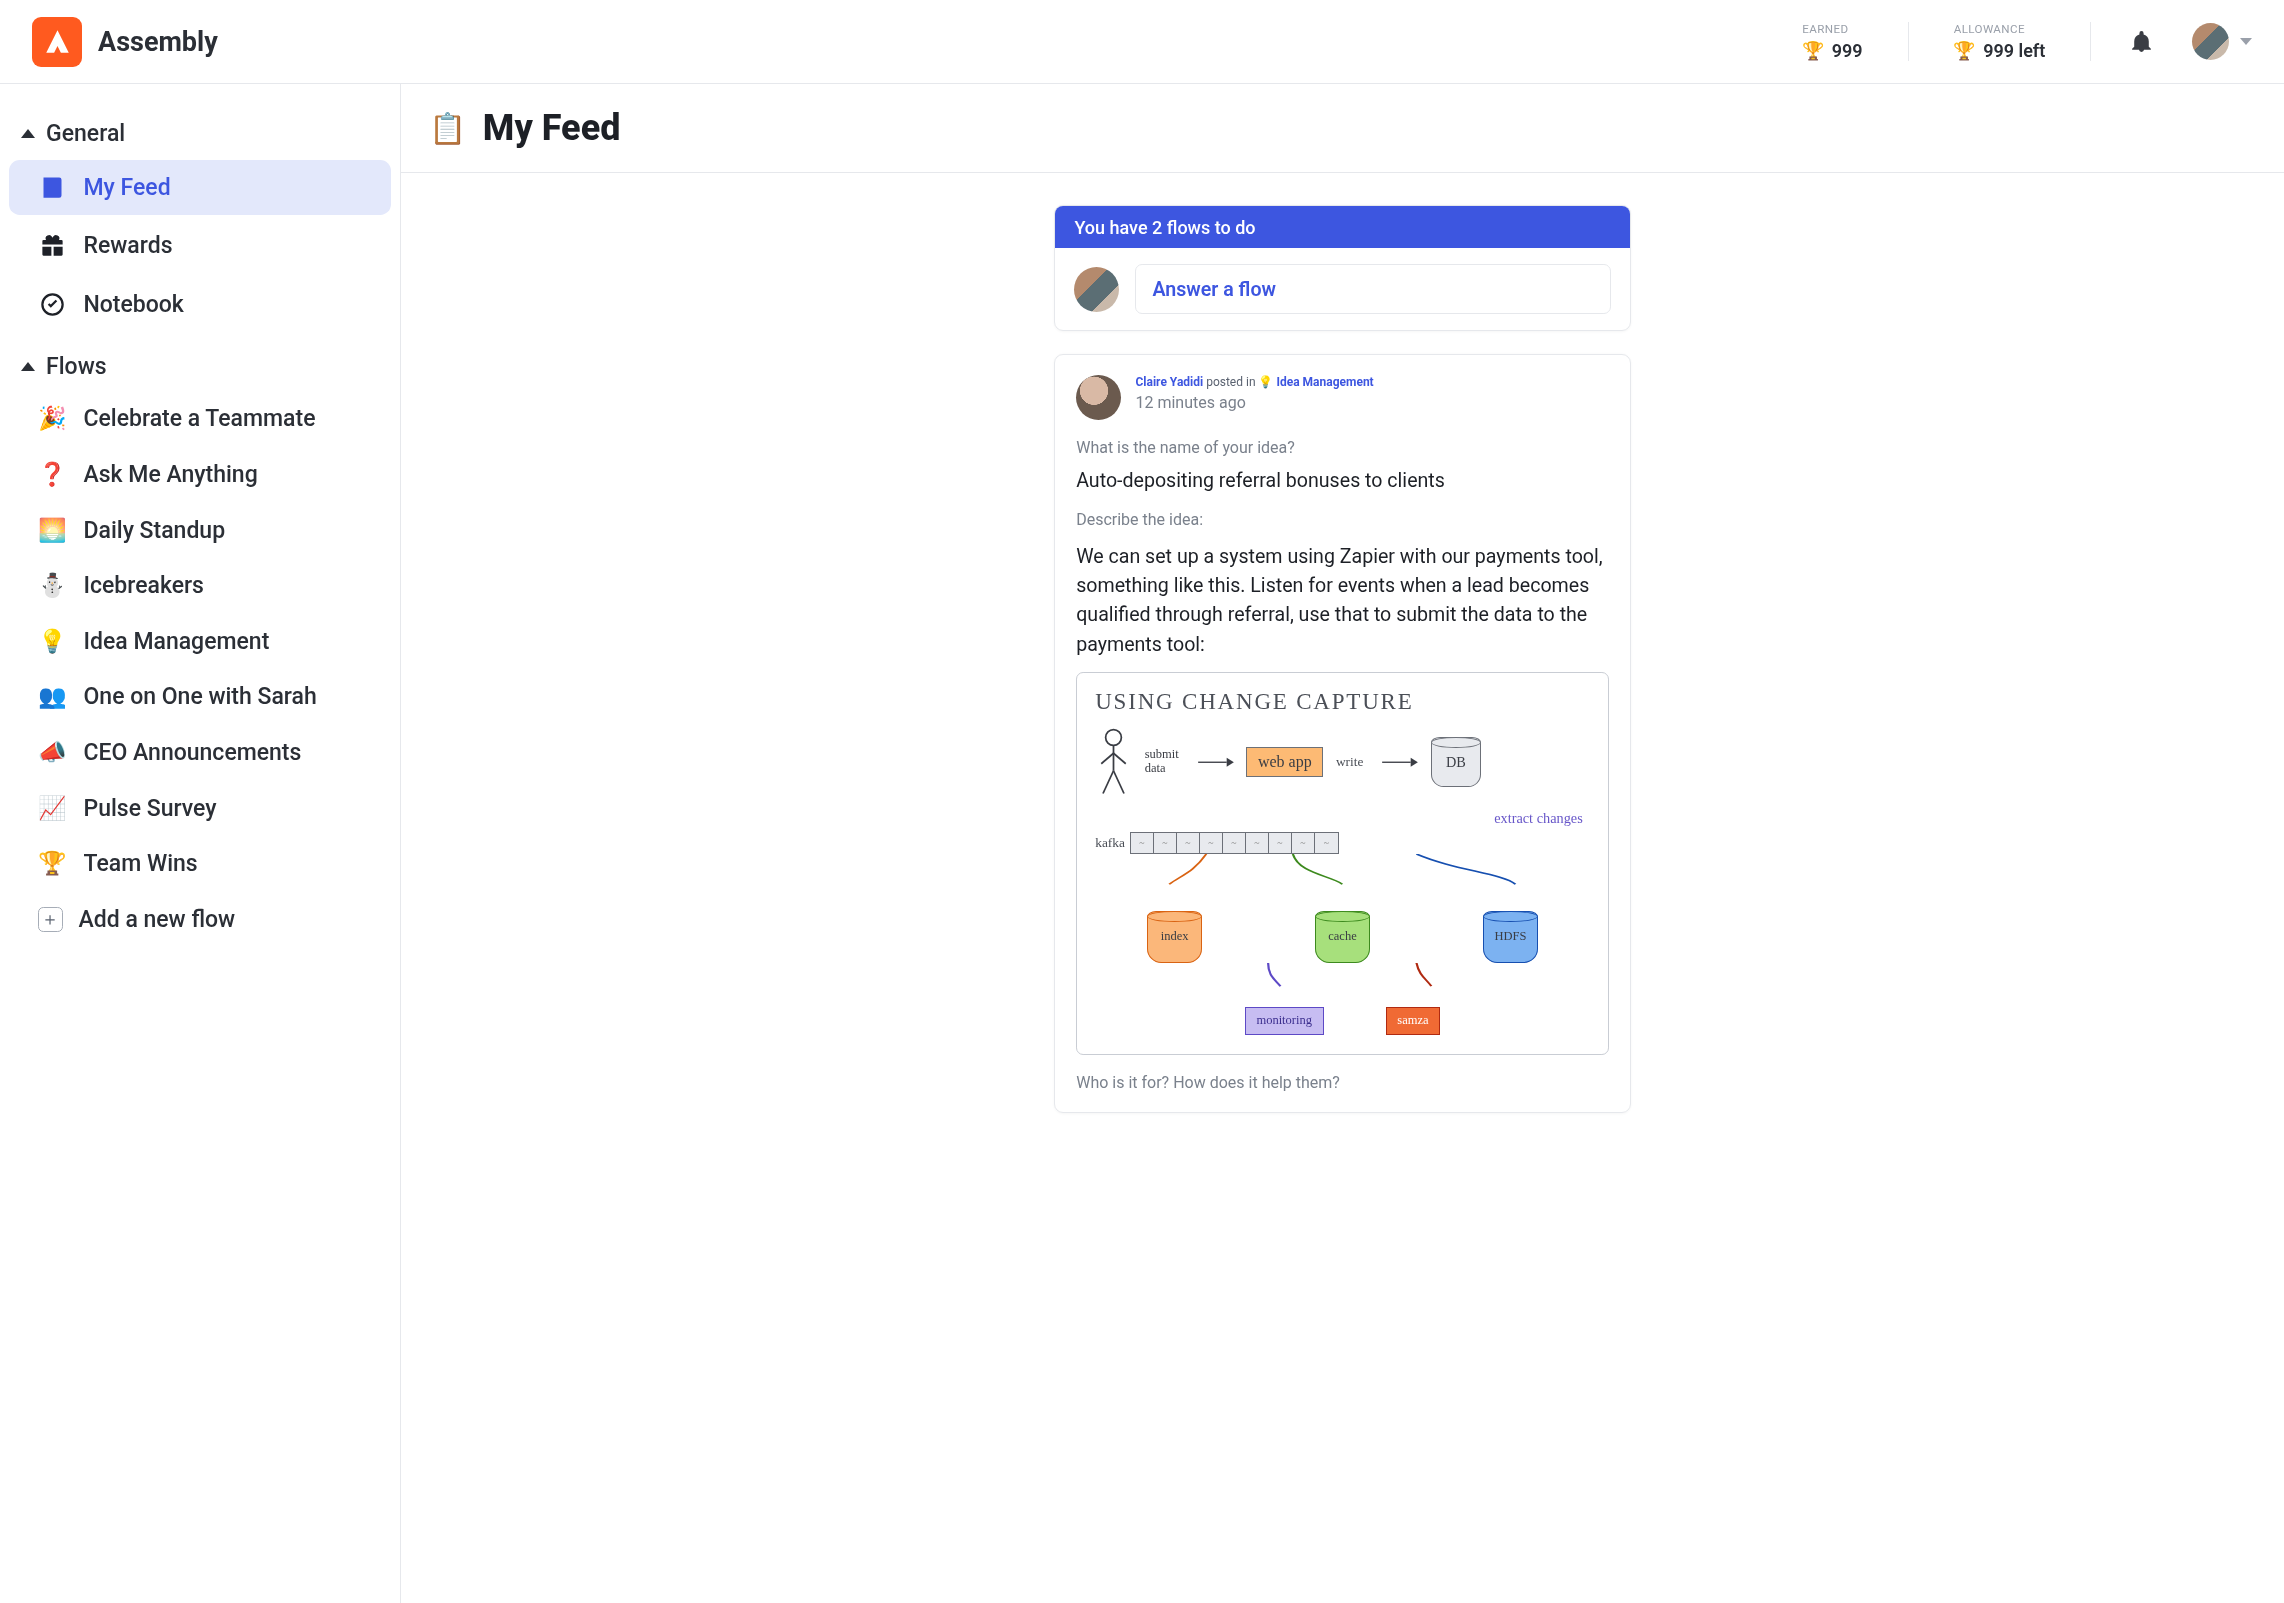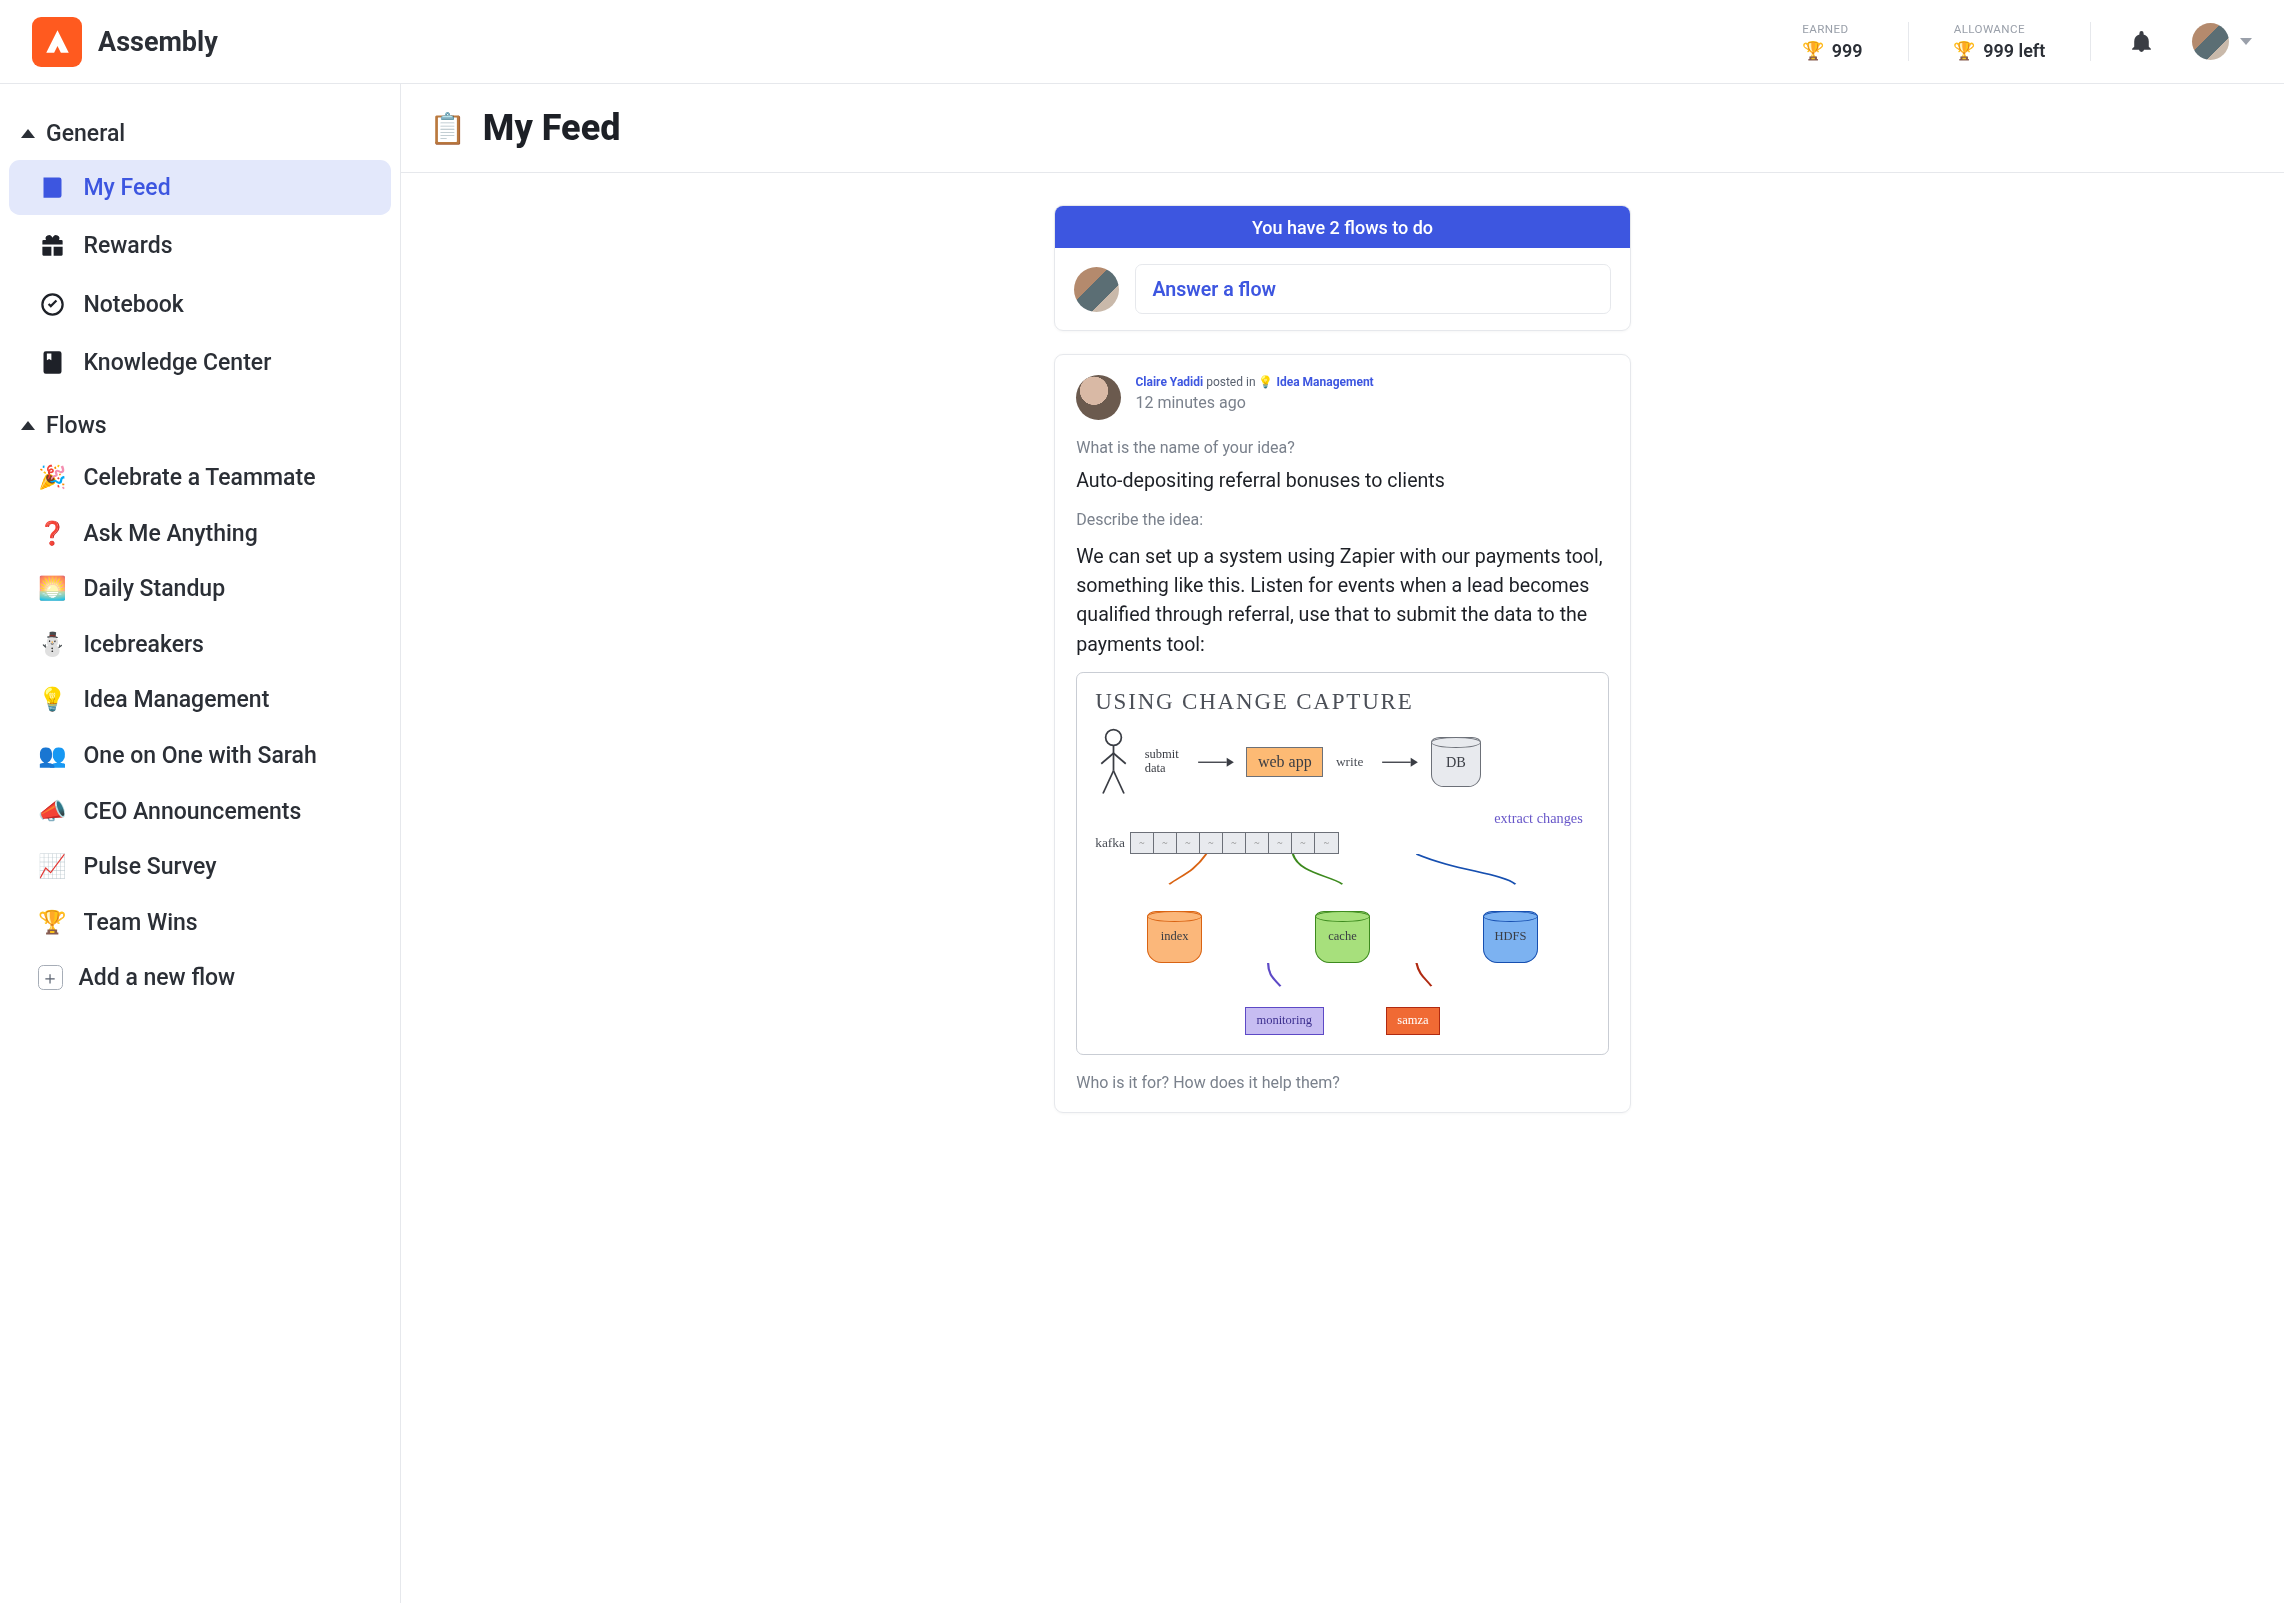--- a/index.html
+++ b/index.html
@@ -67,21 +67,20 @@
 
   .feed-col { max-width: 606px; margin: 32px auto 53px; padding: 0 14.3px; display:flex; flex-direction:column; gap: 23px; }
 
   .todo-card {
     border: 0.9px solid #e6e8ec; border-radius: 9px; overflow: hidden;
     box-shadow: 0 0.9px 2.7px rgba(0,0,0,0.04);
   }
   .todo-head {
     background: #3d56e0; color: #fff; font-size: 18px; font-weight: 500;
     padding: 10.7px 19.6px;
-    text-align: center;
   }
   .todo-body { display:flex; align-items:center; gap:16px; padding: 16px 19.6px; }
   .avatar-m { width: 45px; height: 45px; border-radius: 50%; background: linear-gradient(135deg,#b48a6d 0 40%, #5b6e74 40% 70%, #c9b9aa 70% 100%); flex-shrink:0; }
   .answer-box {
     flex:1; border:0.9px solid #e6e8ec; border-radius:7.1px; padding: 12.5px 16px;
     font-size: 19.6px; font-weight:600; color:#3d56e0; cursor:pointer;
   }
 
   .post-card {
     border:0.9px solid #e6e8ec; border-radius:9px; padding: 19.6px 21.4px;
@@ -205,28 +204,20 @@
 
     <div class="nav-item">
       <span class="nav-ico">
         <svg width="27" height="27" viewBox="0 0 24 24">
             <path d="M12 2a10 10 0 1 0 10 10A10 10 0 0 0 12 2Zm0 18a8 8 0 1 1 8-8 8 8 0 0 1-8 8Zm-1.5-5.1L7.8 12.2l1.4-1.4 1.3 1.3 4.3-4.3 1.4 1.4Z"></path>
           </svg>
       </span>
       <span>Notebook</span>
     </div>
 
-    <div class="nav-item">
-      <span class="nav-ico">
-        <svg width="27" height="27" viewBox="0 0 24 24">
-            <path d="M6 2h12a2 2 0 0 1 2 2v16a2 2 0 0 1-2 2H6a2 2 0 0 1-2-2V4a2 2 0 0 1 2-2Zm1 2v6l2-1.2L11 10V4Z"></path>
-          </svg>
-      </span>
-      <span>Knowledge Center</span>
-    </div>
 
     <div class="section-hdr" style="margin-top:12.5px">
       <span class="tri-up"></span>
       <span>Flows</span>
     </div>
 
     <div class="flow-item">
       <span class="flow-emoji">🎉</span>
       <span>Celebrate a Teammate</span>
     </div>

